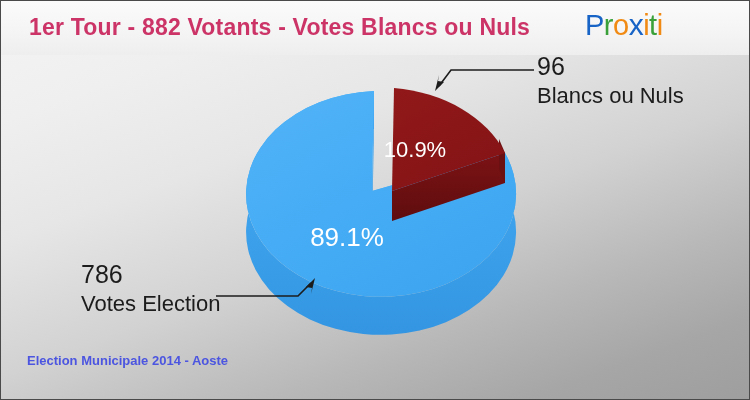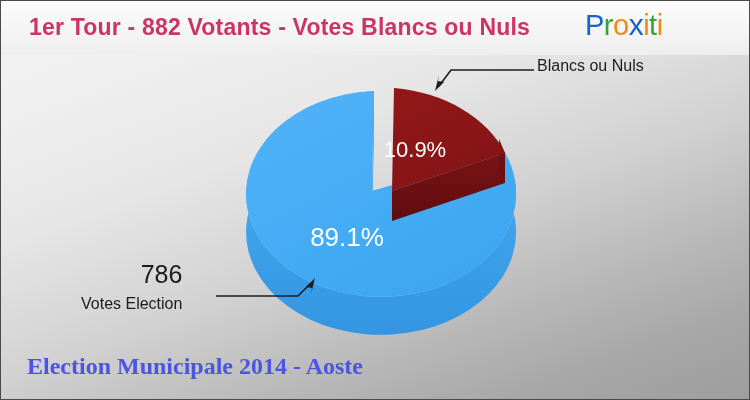--- a/index.html
+++ b/index.html
@@ -64,25 +64,24 @@
   .lg-blue   { color: #1763c6; }
   .lg-green  { color: #3aa13a; }
   .lg-orange { color: #f08a12; }
   .lg-xblue  { color: #1763c6; font-size: 30px; }
 
   
   .footer-caption {
     position: absolute;
     left: 26px;
     top: 352px;
-    font-size: 24px;
+    font-size: 13px;
     font-weight: bold;
     color: #4b55e0;
     white-space: nowrap;
-    font-family: Liberation Serif, serif;
   }
 
   
   .pie-stage {
     position: absolute;
     left: 0;
     top: 0;
     width: 750px;
     height: 400px;
   }
@@ -92,32 +91,32 @@
   .annot {
     position: absolute;
     color: #1c1c1c;
     white-space: nowrap;
   }
   .annot .annot-value {
     font-size: 25px;
     line-height: 30px;
   }
   .annot .annot-label {
-    font-size: 16px;
+    font-size: 22px;
     line-height: 30px;
   }
   #annot-blancs {
     left: 536px;
     top: 50px;
     text-align: left;
   }
   #annot-valides {
     left: 80px;
     top: 258px;
-    text-align: right;
+    text-align: left;
   }
   .annot-value, .annot-label { display: block; }
 </style>
 </head>
 <body>
 
 <div id="chart-root">
 
   <div class="header-band"></div>
 
@@ -192,20 +191,21 @@
       </g>
 
       <g>
         <path d="M 215,295 L 297,295 L 310,282" fill="none" stroke="#1c1c1c" stroke-width="1.6"></path>
         <path d="M 314,277 L 305,286 L 311,287 L 310,293 Z" fill="#1c1c1c"></path>
       </g>
     </svg>
   </div>
 
   <div class="annot" id="annot-blancs">
+    <span class="annot-value">96</span>
     <span class="annot-label">Blancs ou Nuls</span>
   </div>
 
   <div class="annot" id="annot-valides">
     <span class="annot-value">786</span>
     <span class="annot-label">Votes Election</span>
   </div>
 
   <div class="footer-caption" style="color: rgb(75, 85, 224);">Election Municipale 2014 - Aoste</div>
 

